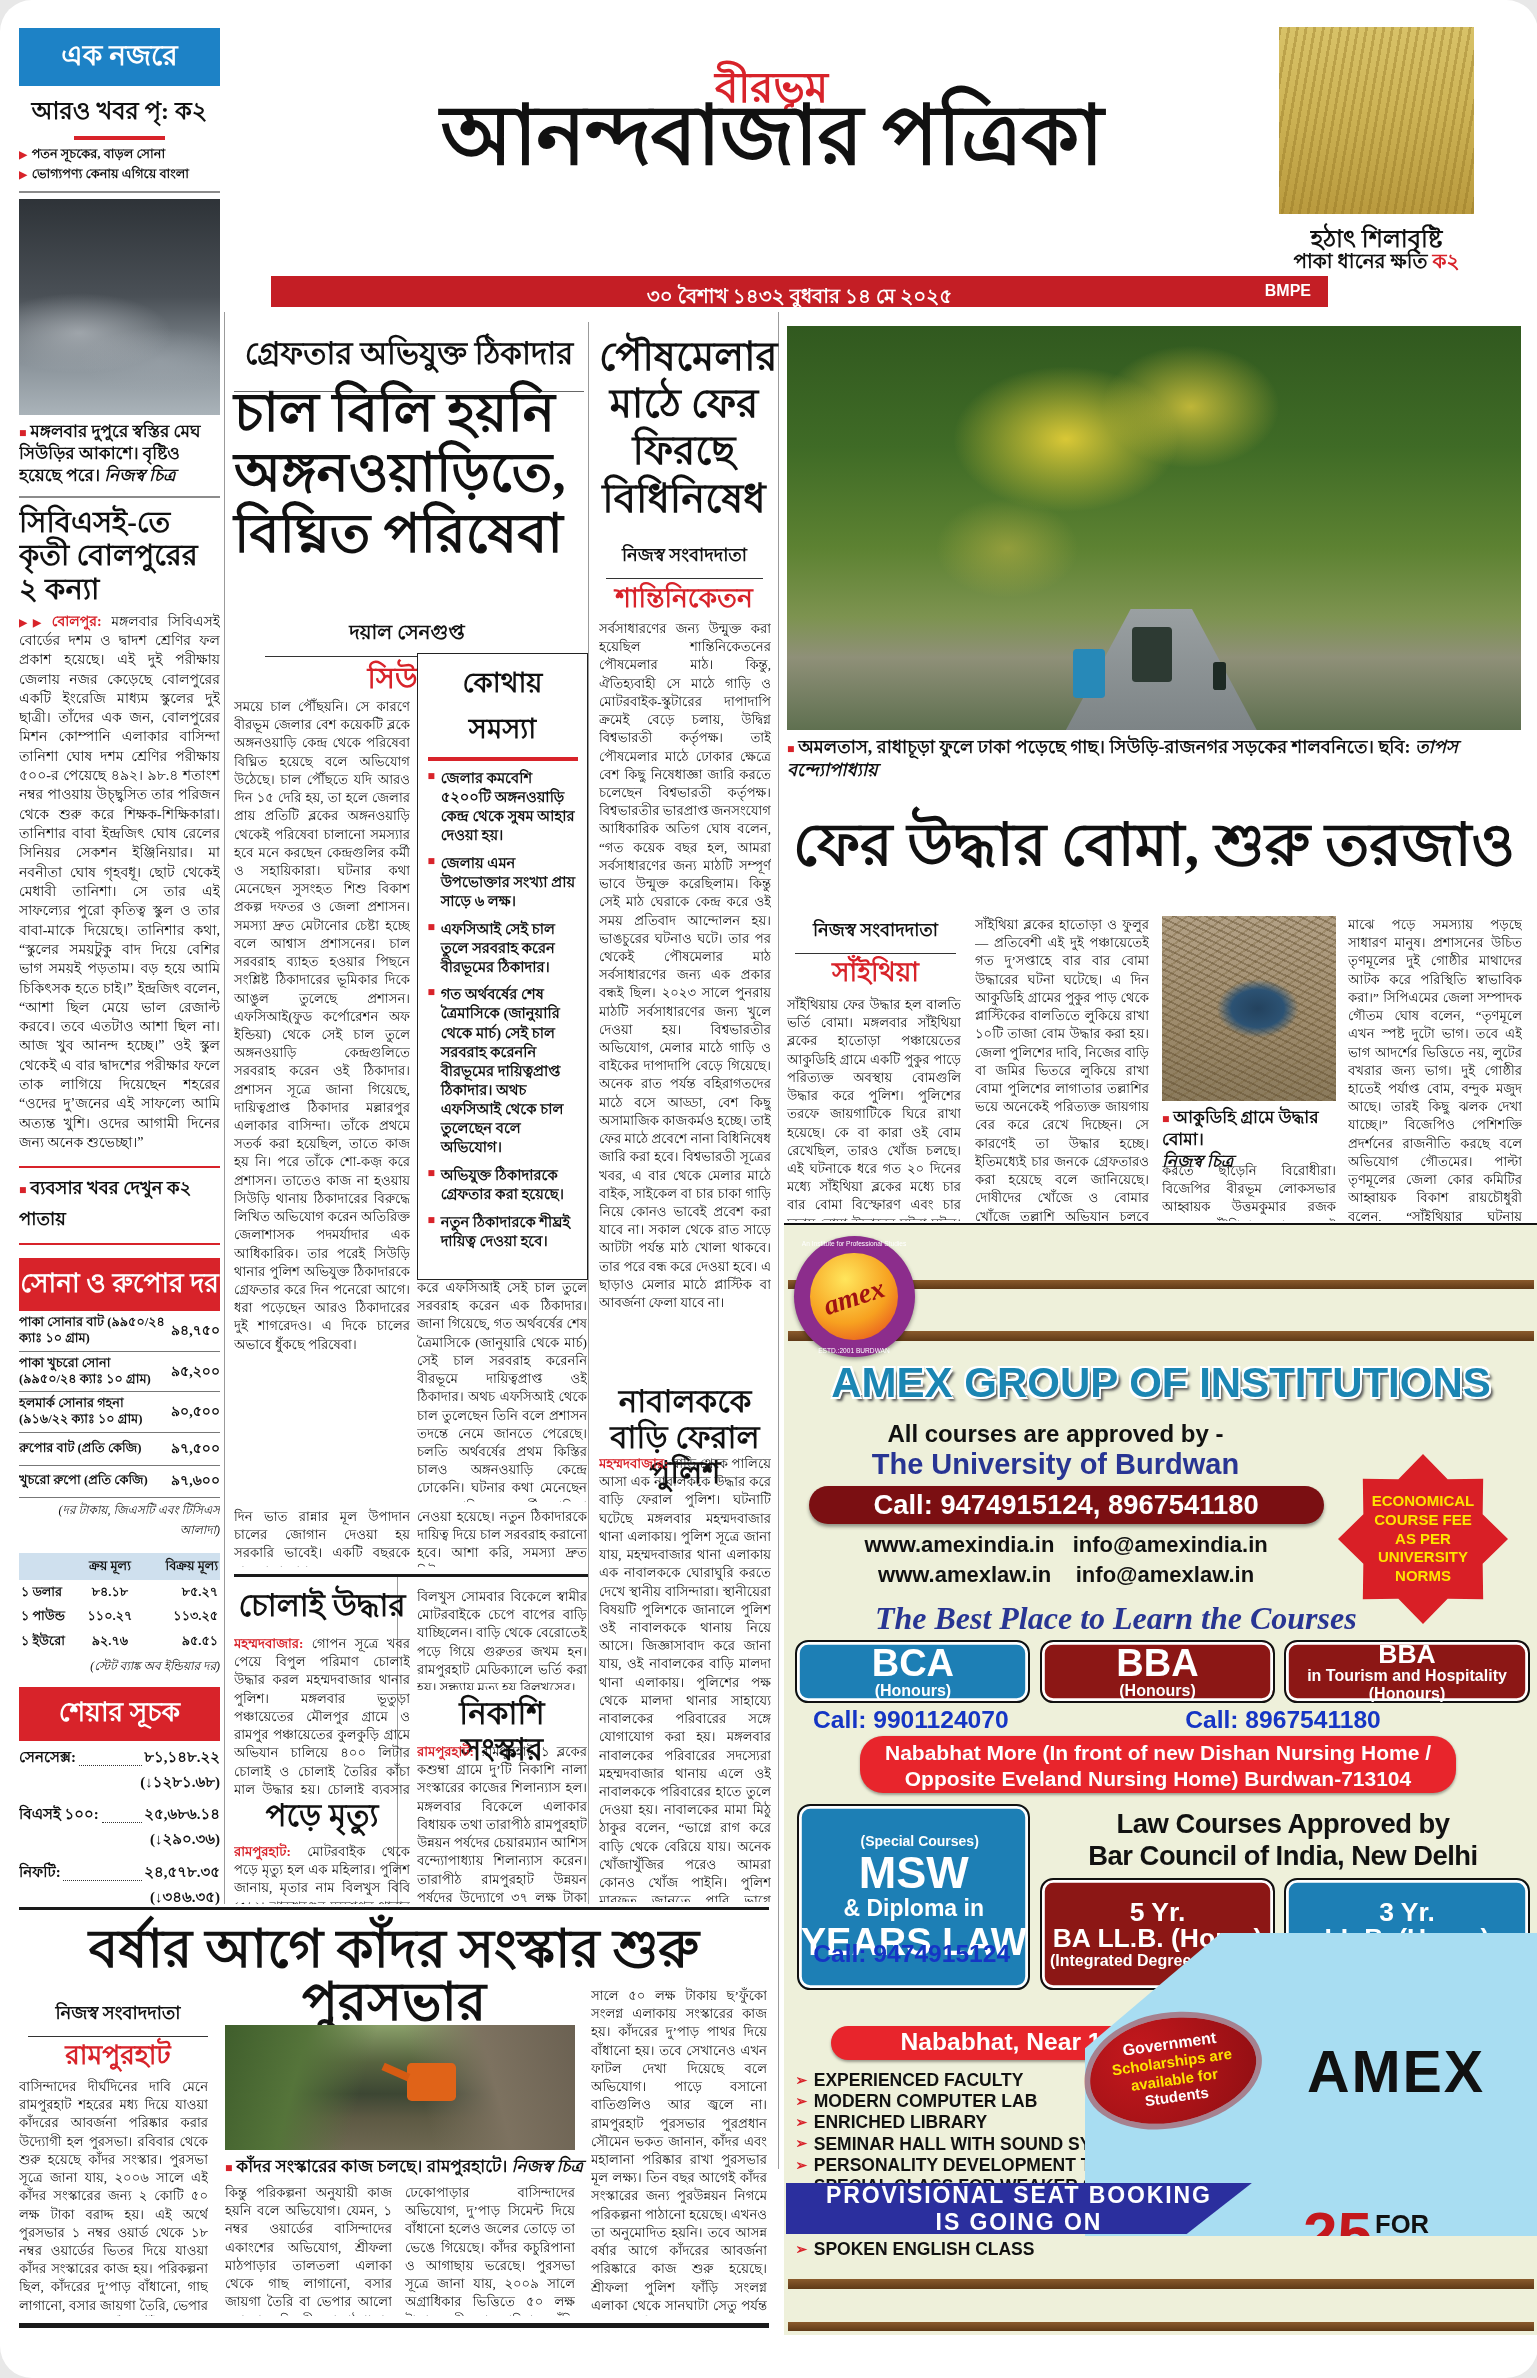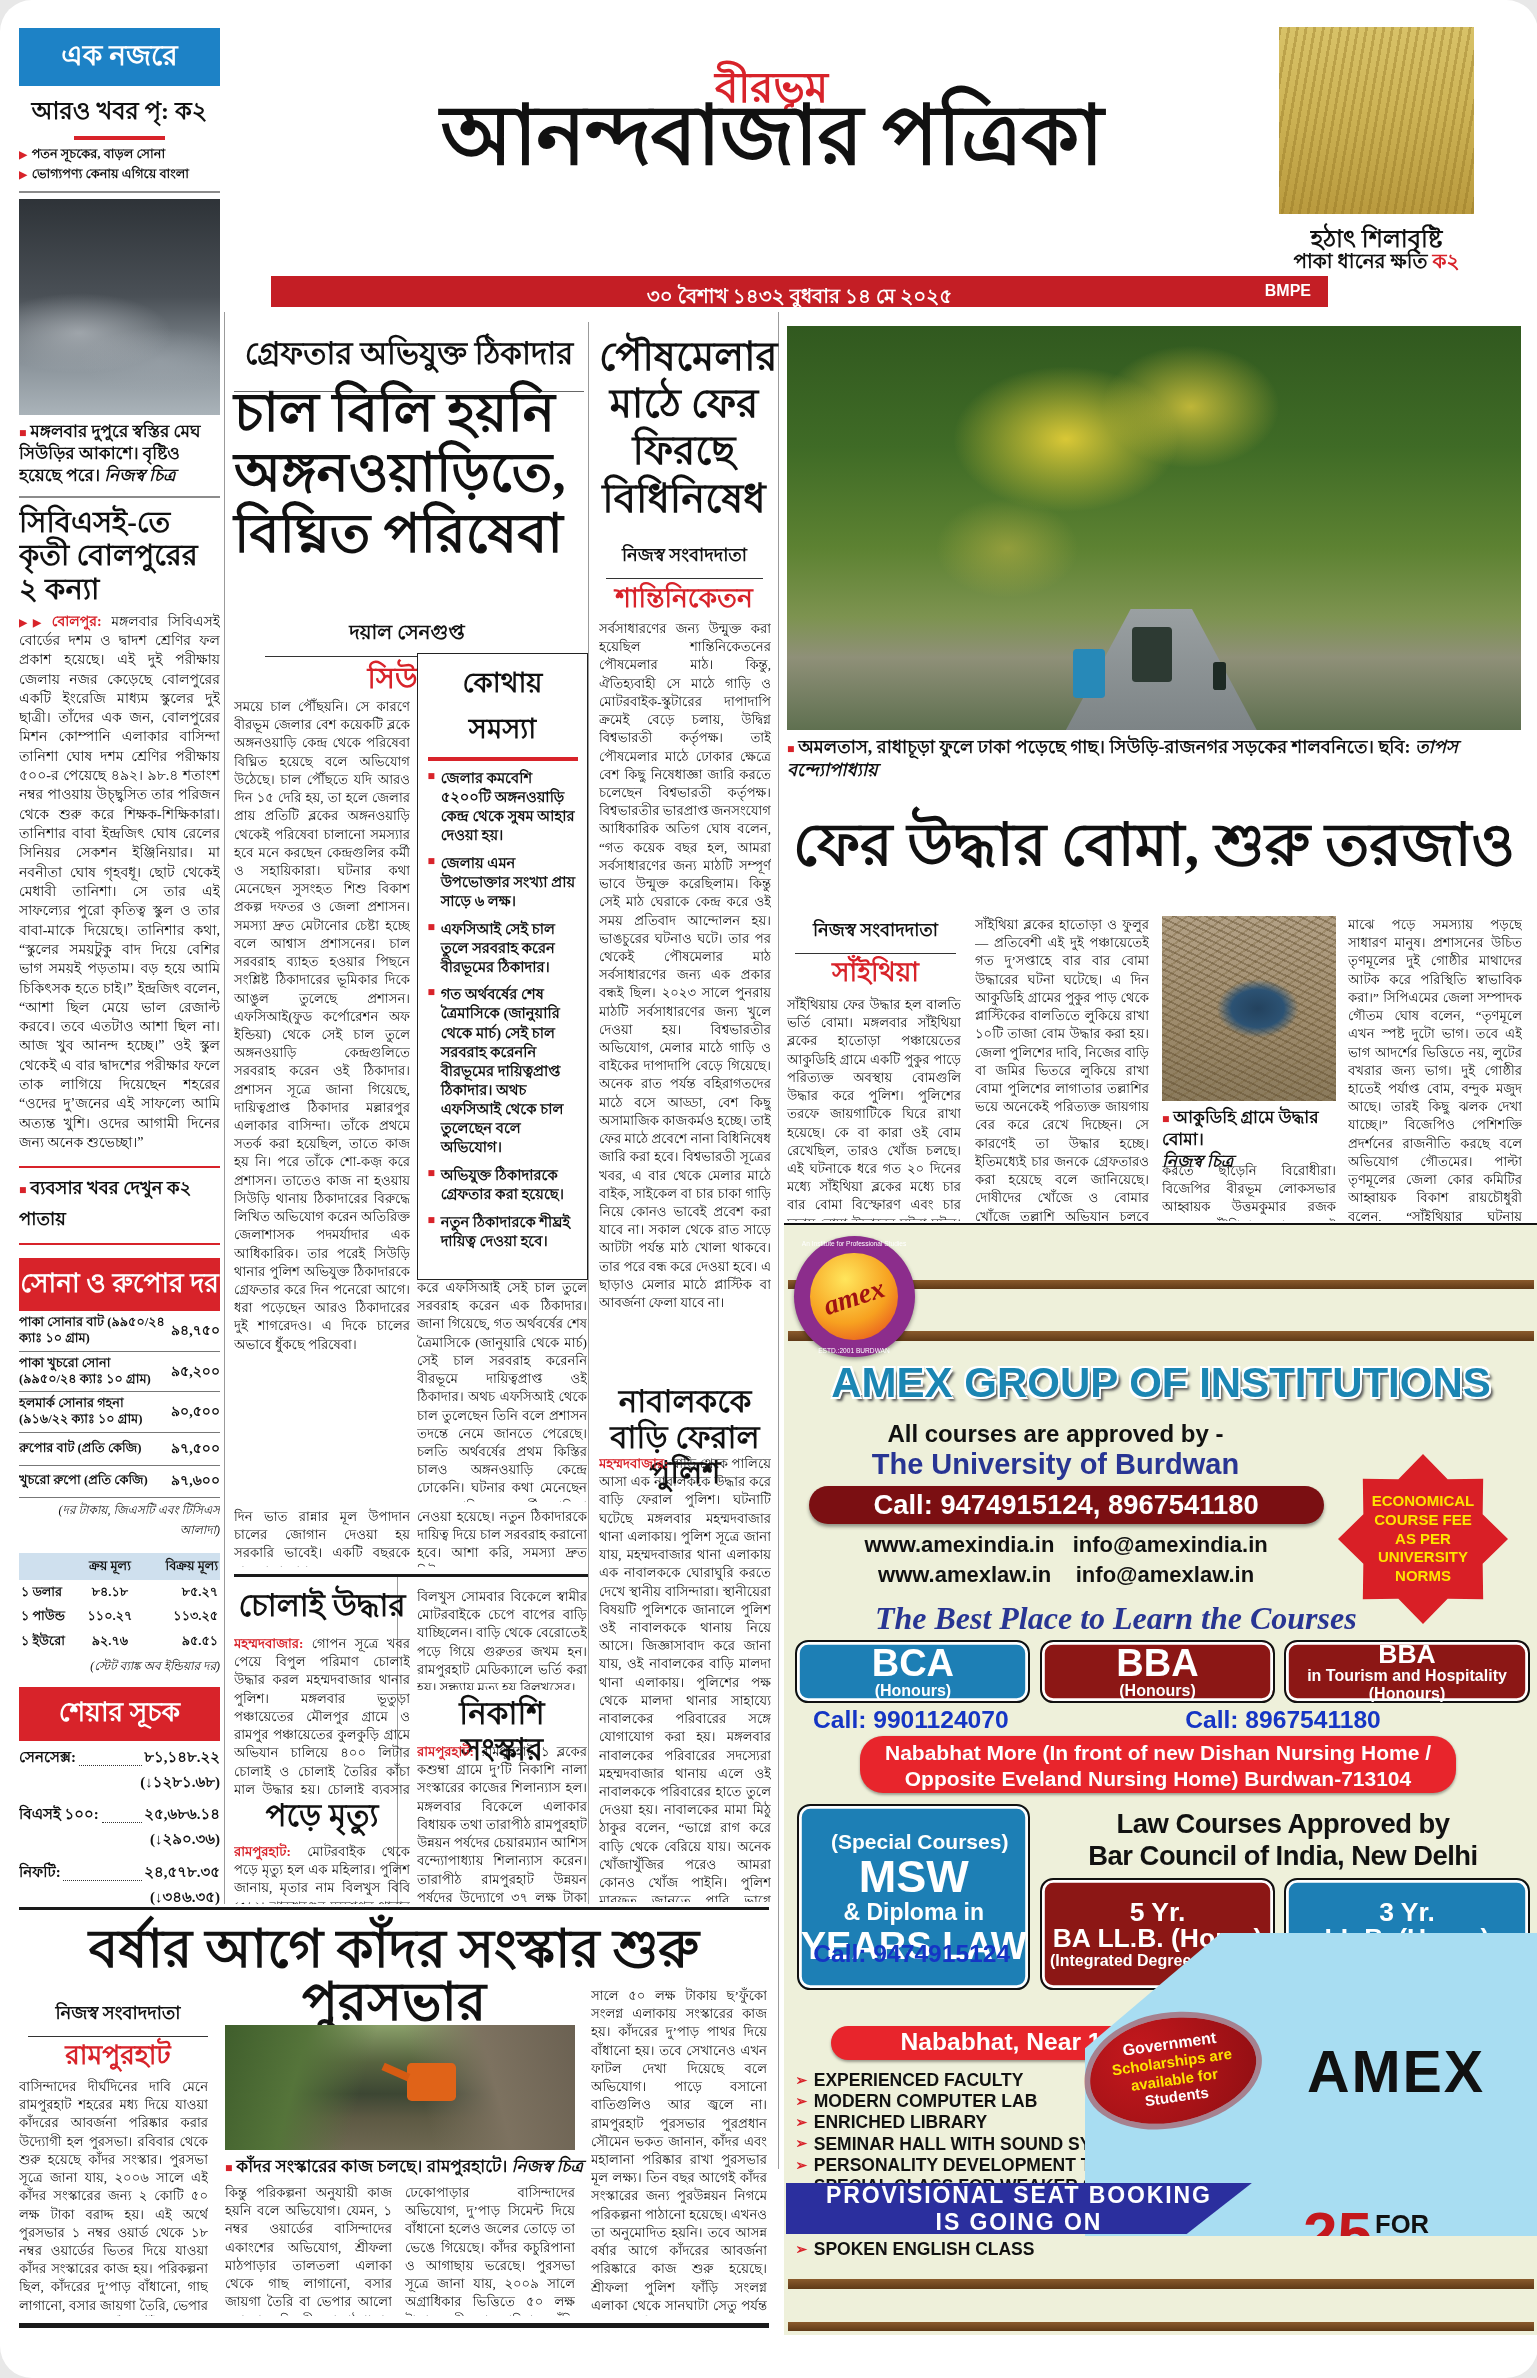--- a/index.html
+++ b/index.html
@@ -383,21 +383,21 @@
       <span class="mid">(Honours)</span>
     </div>
     <div class="abs adcall" style="left:11.4px;top:481px;width:231px;">Call: 9901124070</div>
     <div class="abs adcall" style="left:256px;top:481px;width:486px;">Call: 8967541180</div>
     <div class="abs addrpill" style="left:76px;top:511px;width:596px;height:53px;font-size:21px;line-height:1.25;padding-top:3.8px;">
       <span>Nababhat More (In front of new Dishan Nursing Home /</span><br>
       <span>Opposite Eveland Nursing Home) Burdwan-713104</span>
     </div>
 
     <div class="abs cbox bluebox" style="left:13.2px;top:579px;width:229px;height:182px;">
-      <span class="small" style="font-size:21px;padding-left:12px;">(Special Courses)</span>
+      <span class="small" style="font-size:14px;padding-left:12px;">(Special Courses)</span>
       <span class="big" style="font-size:45px;">MSW</span>
       <span class="small" style="font-size:23px;">&amp; Diploma in</span>
       <span class="big" style="font-size:38px;">YEARS LAW</span>
     </div>
     <div class="abs lawhdr" style="left:256px;top:583px;width:486px;">
       <span>Law Courses Approved by</span><br>
       <span>Bar Council of India, New Delhi</span>
     </div>
     <div class="abs cbox marbox" style="left:256px;top:653px;width:231px;height:108px;">
       <span class="big" style="font-size:26.5px;">5 Yr.</span>

